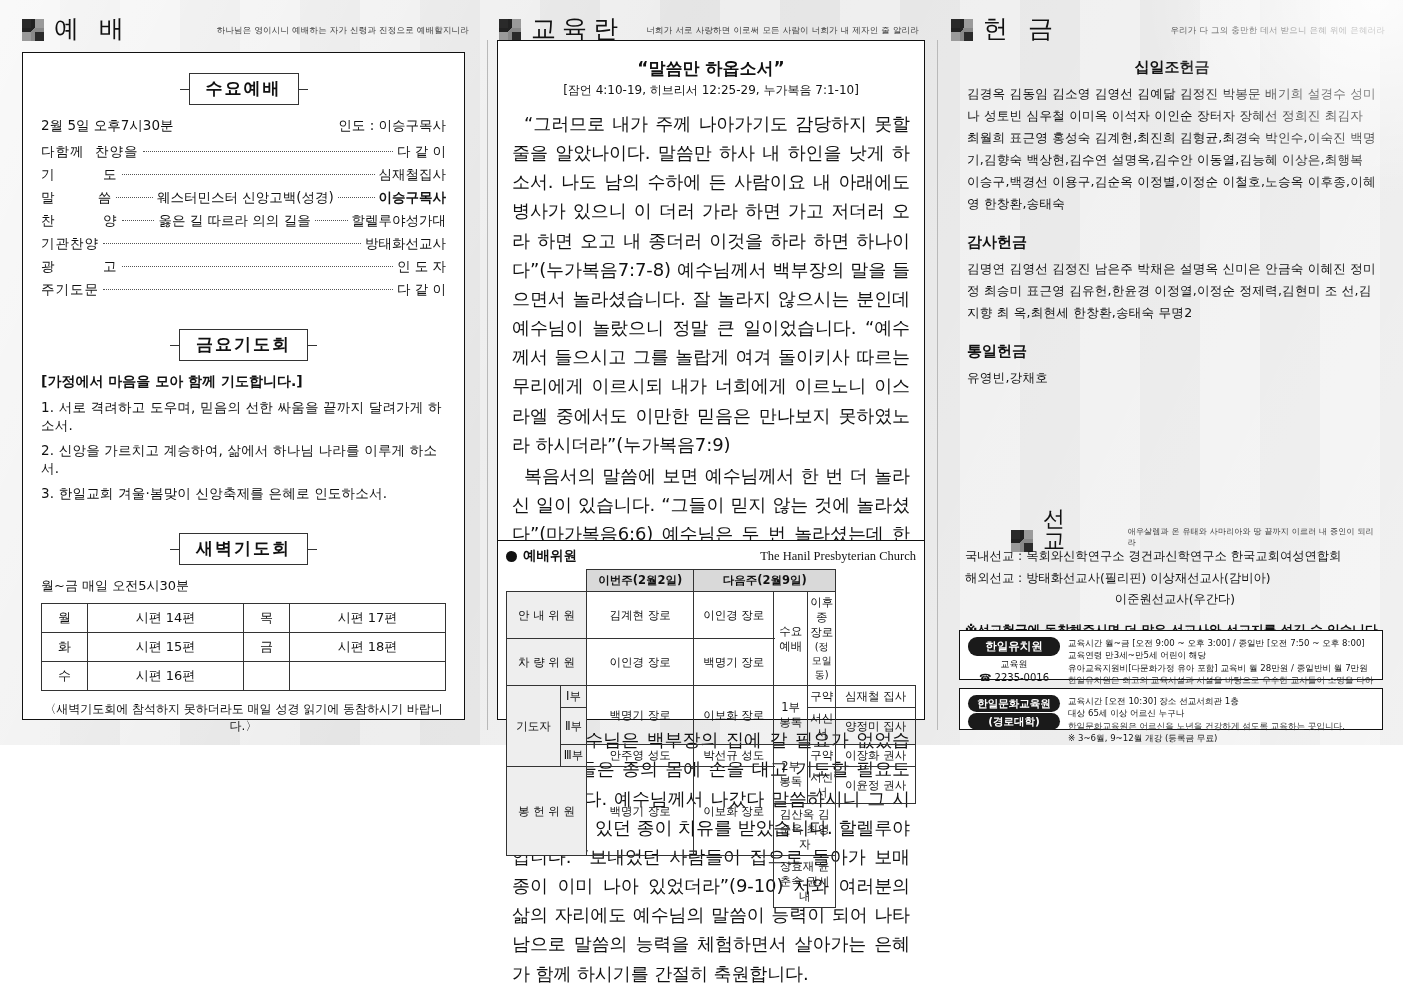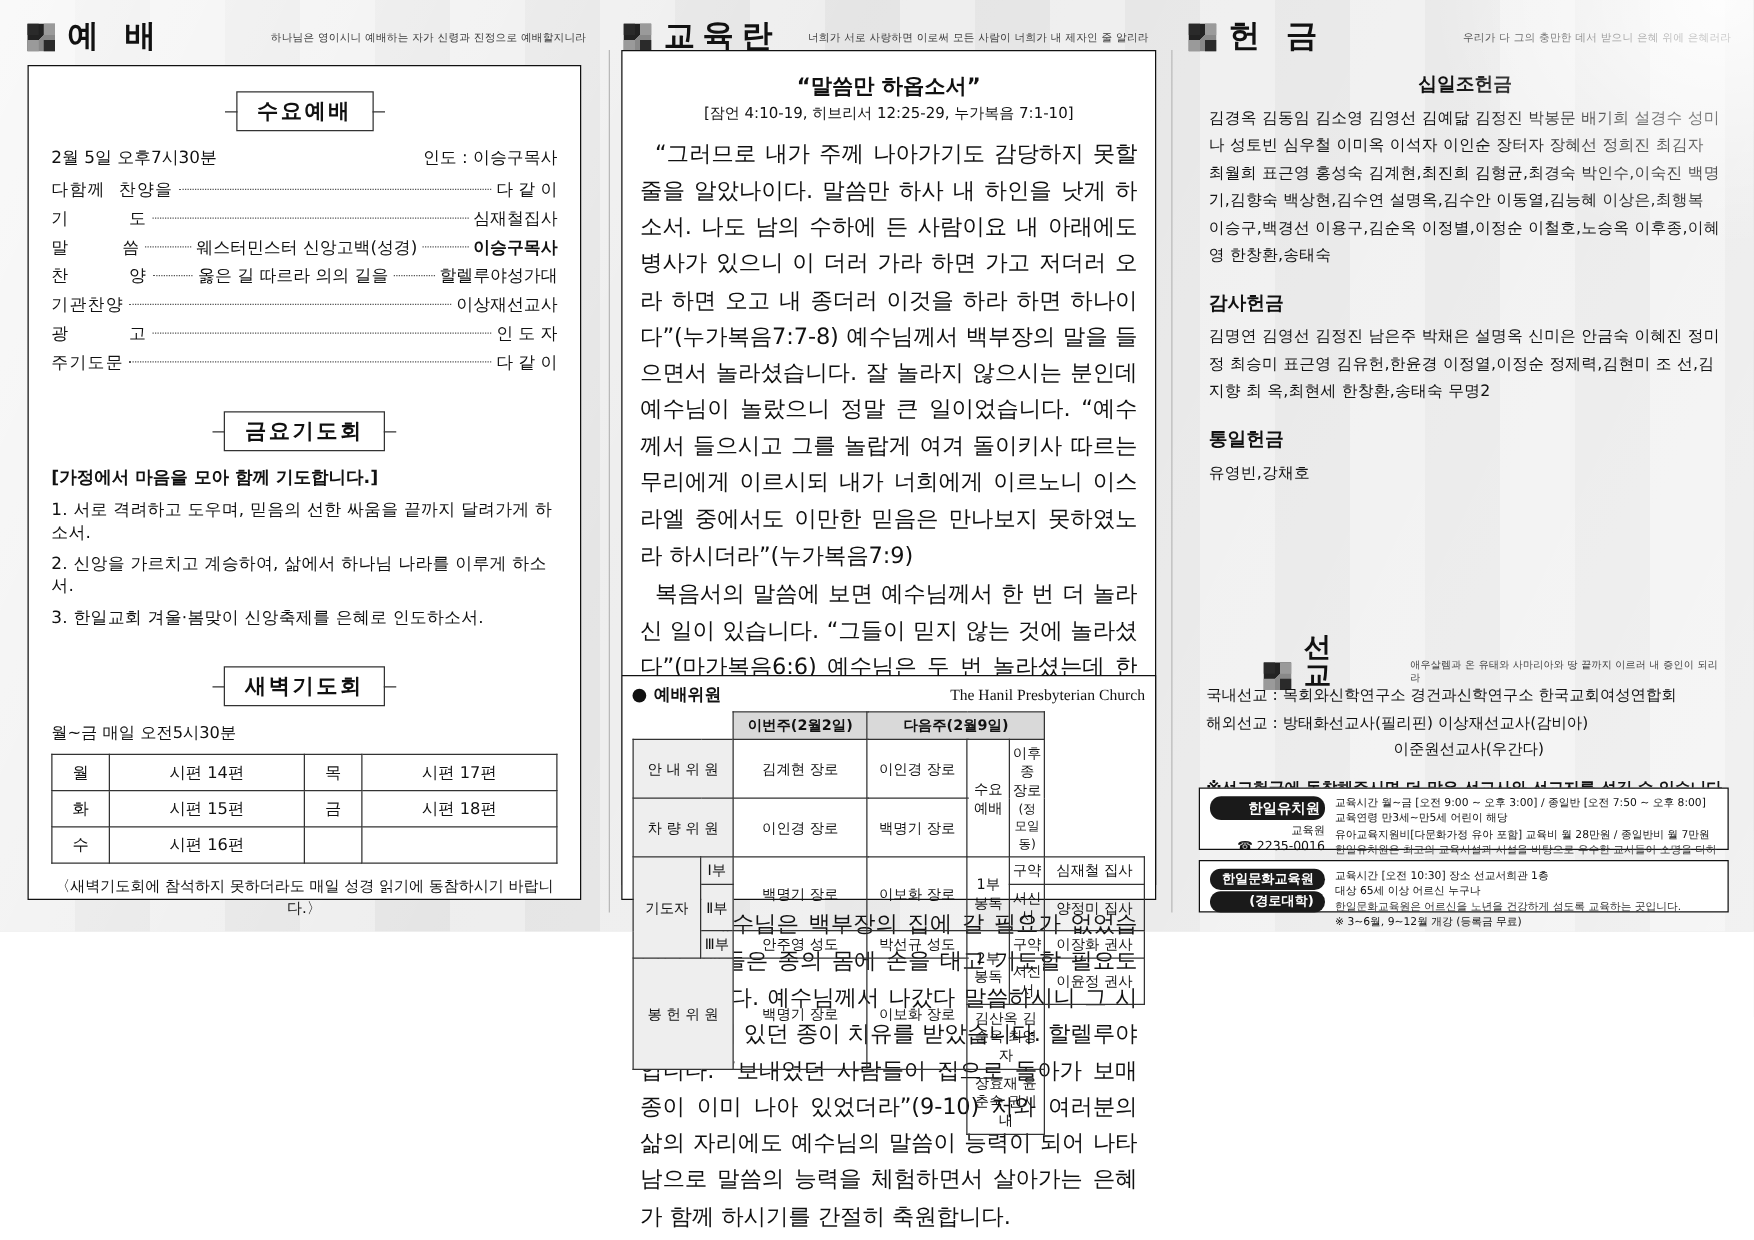--- a/index.html
+++ b/index.html
@@ -42,21 +42,21 @@
     position:relative;
     flex:0 0 auto;
   }
   .checker::before, .checker::after{
     content:""; position:absolute; width:9px; height:9px; background:#2a2a2a;
   }
   .checker::before{ left:0; top:0; }
   .checker::after{ right:0; bottom:0; }
   .checker i{ position:absolute; width:9px; height:9px; background:#9a9a9a; right:0; top:0; }
   .checker u{ position:absolute; width:9px; height:9px; background:#9a9a9a; left:0; bottom:0; }
-  .sec-title { font-size:25px; font-weight:bold; letter-spacing:6px; line-height:1; }
+  .sec-title { font-size:25px; font-weight:normal; letter-spacing:6px; line-height:1; }
   .sec-verse { font-size:8.5px; color:#3a3a3a; margin-left:auto; padding-right:18px; padding-bottom:4px; letter-spacing:0.2px;}
 
   .card {
     background:#fff;
     border:1px solid #111;
     position:absolute;
   }
   .card-left { left:22px; top:52px; width:443px; height:668px; padding:14px 18px 10px; }
   .card-mid  { left:10px; top:40px; width:428px; height:668px; padding:12px 14px 8px; }
 
@@ -120,21 +120,21 @@
 
   .mission-head { position:absolute; left:28px; top:508px; display:flex; align-items:flex-end; gap:10px; width:416px;padding-left:46px;}
   .mission-head .sec-title{ font-size:22px; letter-spacing:8px; }
   .mission-head .sec-verse{ font-size:8px; padding-right:0; }
   .mission-body { position:absolute; left:28px; top:546px; width:420px; font-size:12.3px; line-height:1.75; }
   .mission-note { margin-top:8px; font-weight:bold; font-size:12.6px; }
 
   .kinder { position:absolute; left:22px; width:424px; border:1px solid #111; background:#fff; padding:6px 8px; display:flex; gap:8px; }
   .kinder-1 { top:630px; height:50px; }
   .kinder-2 { top:688px; height:42px; }
-  .kinder-badge { flex:0 0 92px; text-align:right; }
+  .kinder-badge { flex:0 0 92px; text-align:center; }
   .kb { background:#1a1a1a; color:#fff; font-size:11.5px; font-weight:bold; border-radius:9px; padding:2px 4px; }
   .kb2 { background:#1a1a1a; color:#fff; font-size:10.5px; font-weight:bold; border-radius:9px; padding:2px 9px; line-height:1.25;}
   .kinder-sub { font-size:9px; margin-top:2px; }
   .kinder-tel { font-size:10px; margin-top:1px; }
   .kinder-body { font-size:8.6px; line-height:1.45; flex:1; }
   .kinder-body .gray{ color:#333; }
 
   .v-rule { position:absolute; top:40px; width:1px; height:690px; background:#b9b9b9; }
 </style>
 </head>
@@ -185,21 +185,21 @@
       <div class="wline">
         <span class="l">찬         양</span>
         <span class="dots"></span>
         <span class="r">옳은 길 따르라 의의 길을</span>
         <span class="dots"></span>
         <span class="r">할렐루야성가대</span>
       </div>
       <div class="wline">
         <span class="l">기관찬양</span>
         <span class="dots"></span>
-        <span class="r">이상재선교사</span>
+        <span class="r">방태화선교사</span>
       </div>
       <div class="wline">
         <span class="l">광         고</span>
         <span class="dots"></span>
         <span class="r">인 도 자</span>
       </div>
       <div class="wline">
         <span class="l">주기도문</span>
         <span class="dots"></span>
         <span class="r">다 같 이</span>

